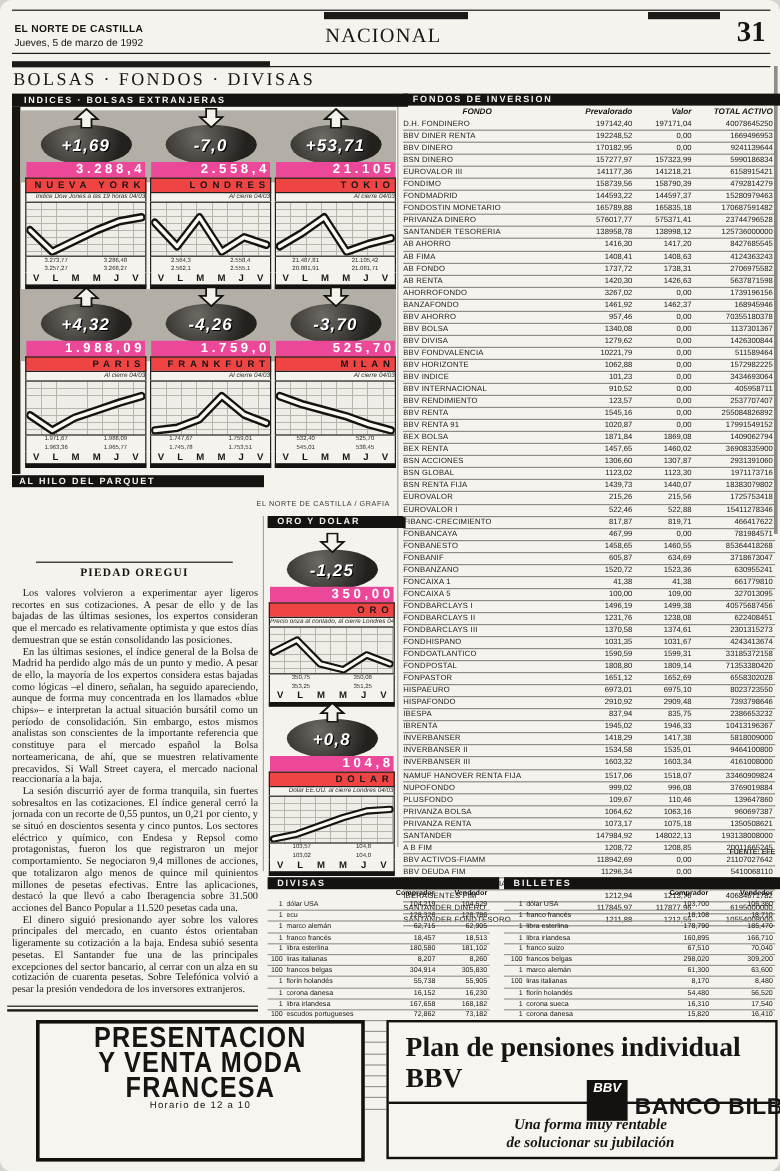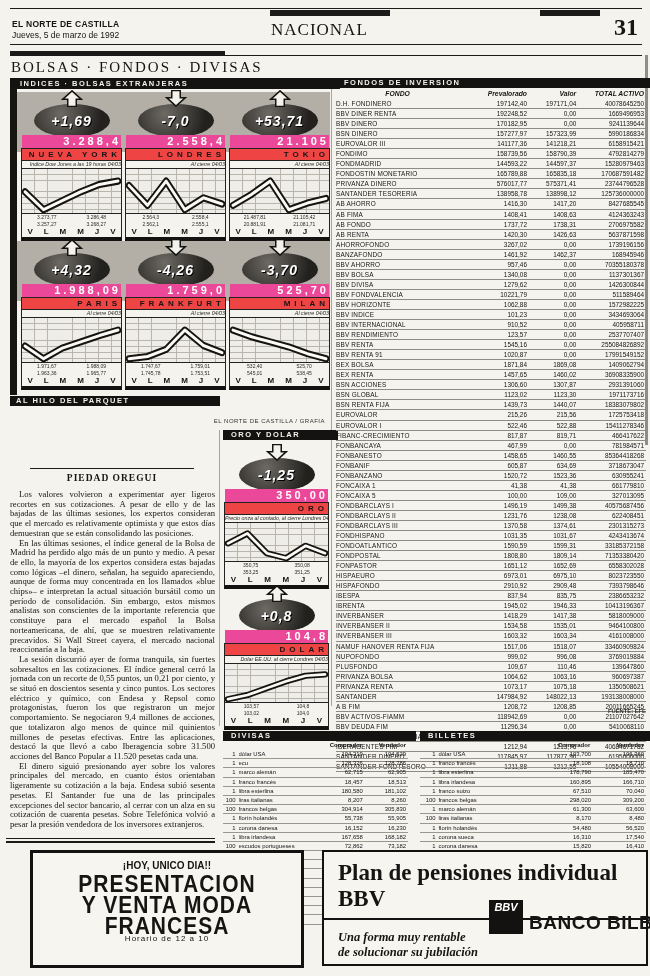--- a/index.html
+++ b/index.html
@@ -1,17 +1,17 @@
 <!DOCTYPE html>
 <html><head>
 <meta charset="utf-8">
 <style>
   html,body{margin:0;padding:0;background:#d8d5cf;}
   .sheet{position:relative;width:650px;height:976px;background:#f5f3ee;overflow:hidden;
-         font-family:"Liberation Sans",sans-serif;color:#161513;}
+         font-family:"Liberation Sans",sans-serif;color:#161513;border-radius:10px;}
   .abs{position:absolute;}
   .rule{background:#1b1a18;}
   
   .paper-name{font-weight:bold;font-size:8.5px;letter-spacing:.3px;}
   .paper-date{font-size:8.5px;}
   .section-name{font-family:"Liberation Serif",serif;font-size:17px;letter-spacing:1px;}
   .page-num{font-family:"Liberation Serif",serif;font-weight:bold;font-size:24px;}
   .strip-title{font-family:"Liberation Serif",serif;font-size:15px;letter-spacing:2px;}
   
   .panel-head{background:#141311;color:#f4f2ec;font-size:7.5px;font-weight:bold;
@@ -80,21 +80,21 @@
   .ad-left{border:3px solid #131210;background:#f7f5f0;text-align:center;}
   .adl-1{font-weight:bold;font-size:10px;margin-top:7px;}
   .adl-big{font-weight:bold;font-size:21px;line-height:21px;letter-spacing:1px;
            transform:scaleY(1.15);transform-origin:top;}
   .adl-hotel{font-size:9px;letter-spacing:2px;margin-top:8px;}
   .adl-hor{font-size:8px;letter-spacing:1px;}
   .ad-right{border:2px solid #131210;background:#f7f5f0;}
   .adr-head{font-family:"Liberation Serif",serif;font-weight:bold;font-size:23px;
             padding:8px 0 6px 14px;border-bottom:2px solid #131210;}
   .adr-sub{font-family:"Liberation Serif",serif;font-weight:bold;font-style:italic;
-           font-size:12.5px;line-height:15px;padding:10px 0 0 14px;}
+           font-size:12.5px;line-height:15px;padding:10px 0 0 14px;text-align:center;}
   .bbv-logo{position:absolute;left:165px;top:48px;width:34px;height:34px;background:#131210;
             color:#fff;font-weight:bold;font-style:italic;font-size:11px;text-align:center;
             line-height:15px;}
   .bbv-name{position:absolute;left:205px;top:60px;font-weight:bold;font-size:19px;
             letter-spacing:.5px;white-space:nowrap;}
   .scanline{background:#3a3835;opacity:.55;}
   .vsep{background:#a7a49c;}
 </style>
 </head>
 <body>
@@ -1172,21 +1172,20 @@
         <span class="v1">75,790</span>
         <span class="v2">78,600</span>
       </div>
     </div>
   <div class="abs fuente" style="left:420px;top:892px;width:226px;">FUENTE: PRIVANZA</div>
 
   <div class="abs rule" style="left:6px;top:838px;width:209px;height:1px;"></div>
   <div class="abs rule" style="left:6px;top:841px;width:209px;height:2px;"></div>
 
   <div class="abs ad-left" style="left:30px;top:850px;width:268px;height:112px;">
-    <div class="adl-1">¡HOY, UNICO DIA!!</div>
     <div class="adl-big">PRESENTACION</div>
     <div class="adl-big">Y VENTA MODA</div>
     <div class="adl-big">FRANCESA</div>
     <div class="adl-hor">Horario de 12 a 10</div>
   </div>
 
   <div class="abs ad-right" style="left:322px;top:850px;width:322px;height:112px;">
     <div class="adr-head">Plan de pensiones individual BBV</div>
     <div class="adr-sub">
       <div>Una forma muy rentable</div>

